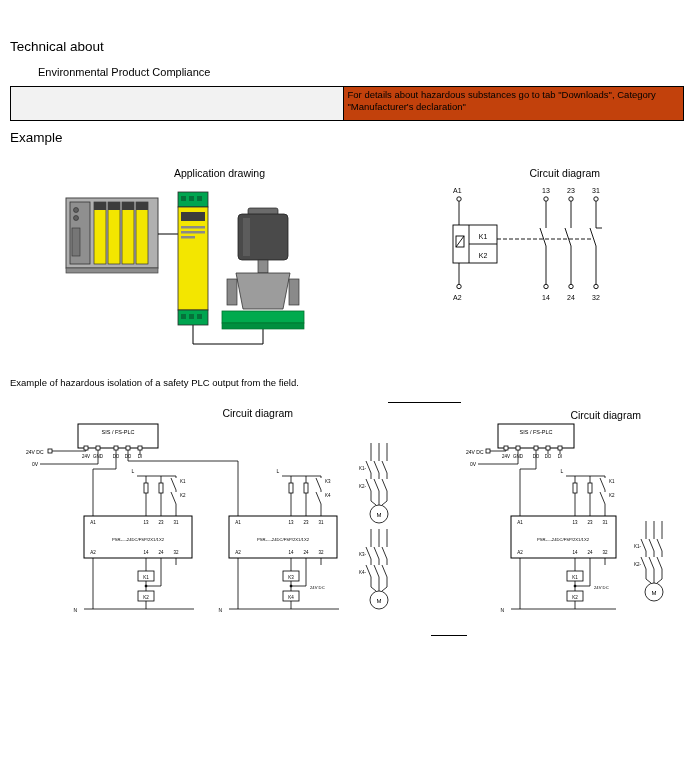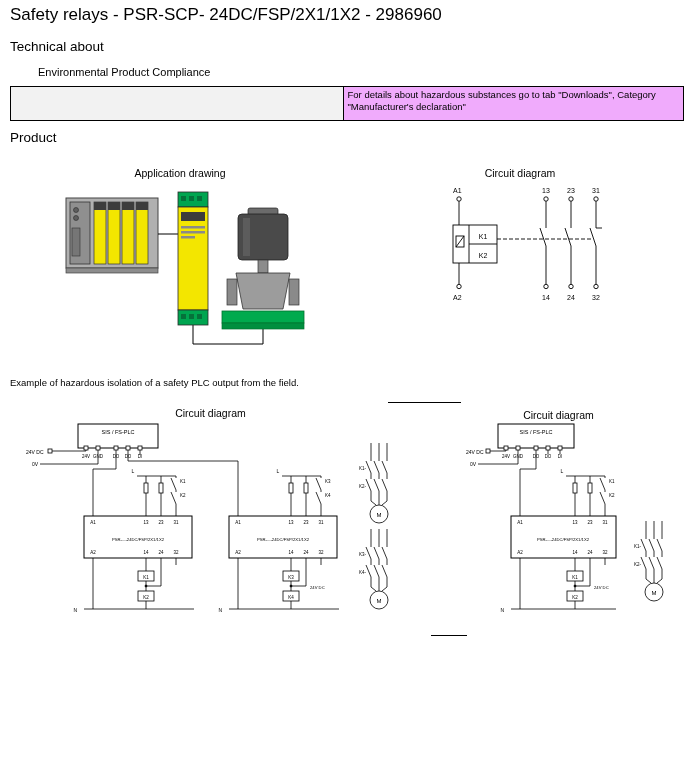--- a/index.html
+++ b/index.html
@@ -4,52 +4,51 @@
 <style>
   html,body{margin:0;padding:0;background:#fff;}
   #page{position:relative;width:693px;height:771px;background:#fff;overflow:hidden;
         font-family:"Liberation Sans",sans-serif;color:#000;}
   .abs{position:absolute;margin:0;}
   .title{left:10px;top:5px;font-size:17px;font-weight:400;}
   .h2{font-size:13.5px;font-weight:400;}
   .h3{font-size:11px;font-weight:400;}
   .env-table{left:10px;top:86px;width:672px;height:33px;border:1px solid #000;display:flex;}
   .env-left{width:50%;border-right:1px solid #000;background:#f2f2f2;}
-  .env-right{width:50%;padding:2px 4px;font-size:9.5px;line-height:1.3;background:#f0abfc;}
-  .fig-title{font-size:10.5px;text-align:center;}
+  .env-right{width:50%;padding:2px 4px;font-size:9.5px;line-height:1.3;background:#c2410c;}
+  .fig-title{font-size:10.5px;text-align:right;}
   .caption{left:10px;top:377px;font-size:9.5px;}
   .rule{background:#000;height:1px;}
   svg text{stroke:none;fill:#000;font-family:"Liberation Sans",sans-serif;}
   .t4{font-size:4.2px;}
   .t45{font-size:4.5px;}
   .t5{font-size:5px;}
   .t55{font-size:5.5px;}
   .t6{font-size:6px;}
   .t7{font-size:7px;}
   .mid{text-anchor:middle;}
   .end{text-anchor:end;}
 </style>
 </head>
 <body>
 
 <div id="page">
 
-  <h1 class="abs title">Safety relays - PSR-SCP- 24DC/FSP/2X1/1X2 - 2986960</h1>
   <h2 class="abs h2" style="left:10px;top:39px;">Technical about</h2>
   <h3 class="abs h3" style="left:10px;top:66px;padding-left:28px;">Environmental Product Compliance</h3>
 
   <div class="abs env-table">
     <div class="env-left"></div>
     <div class="env-right">
       <div>For details about hazardous substances go to tab "Downloads", Category</div>
       <div>"Manufacturer's declaration"</div>
     </div>
   </div>
 
-  <h2 class="abs h2" style="left:10px;top:130px;">Product</h2>
+  <h2 class="abs h2" style="left:10px;top:130px;">Example</h2>
 
   <div class="abs fig-title" style="left:95px;top:167px;width:170px;">Application drawing</div>
   <div class="abs fig-title" style="left:440px;top:167px;width:160px;">Circuit diagram</div>
 
   <svg class="abs" style="left:60px;top:182px;" width="245" height="185" viewBox="0 0 245 185">
     <g>
       <rect x="6" y="16" width="92" height="70" stroke="#444" stroke-width="1" fill="#b0b0b0"></rect>
       <rect x="6" y="86" width="92" height="5" fill="#8d8d8d" stroke="#444" stroke-width="0.7"></rect>
       <rect x="10" y="20" width="20" height="62" fill="#8f8f8f" stroke="#333" stroke-width="0.8"></rect>
       <circle cx="16" cy="28" r="2.5" fill="#5f5f5f" stroke="#2a2a2a" stroke-width="0.6"></circle>

